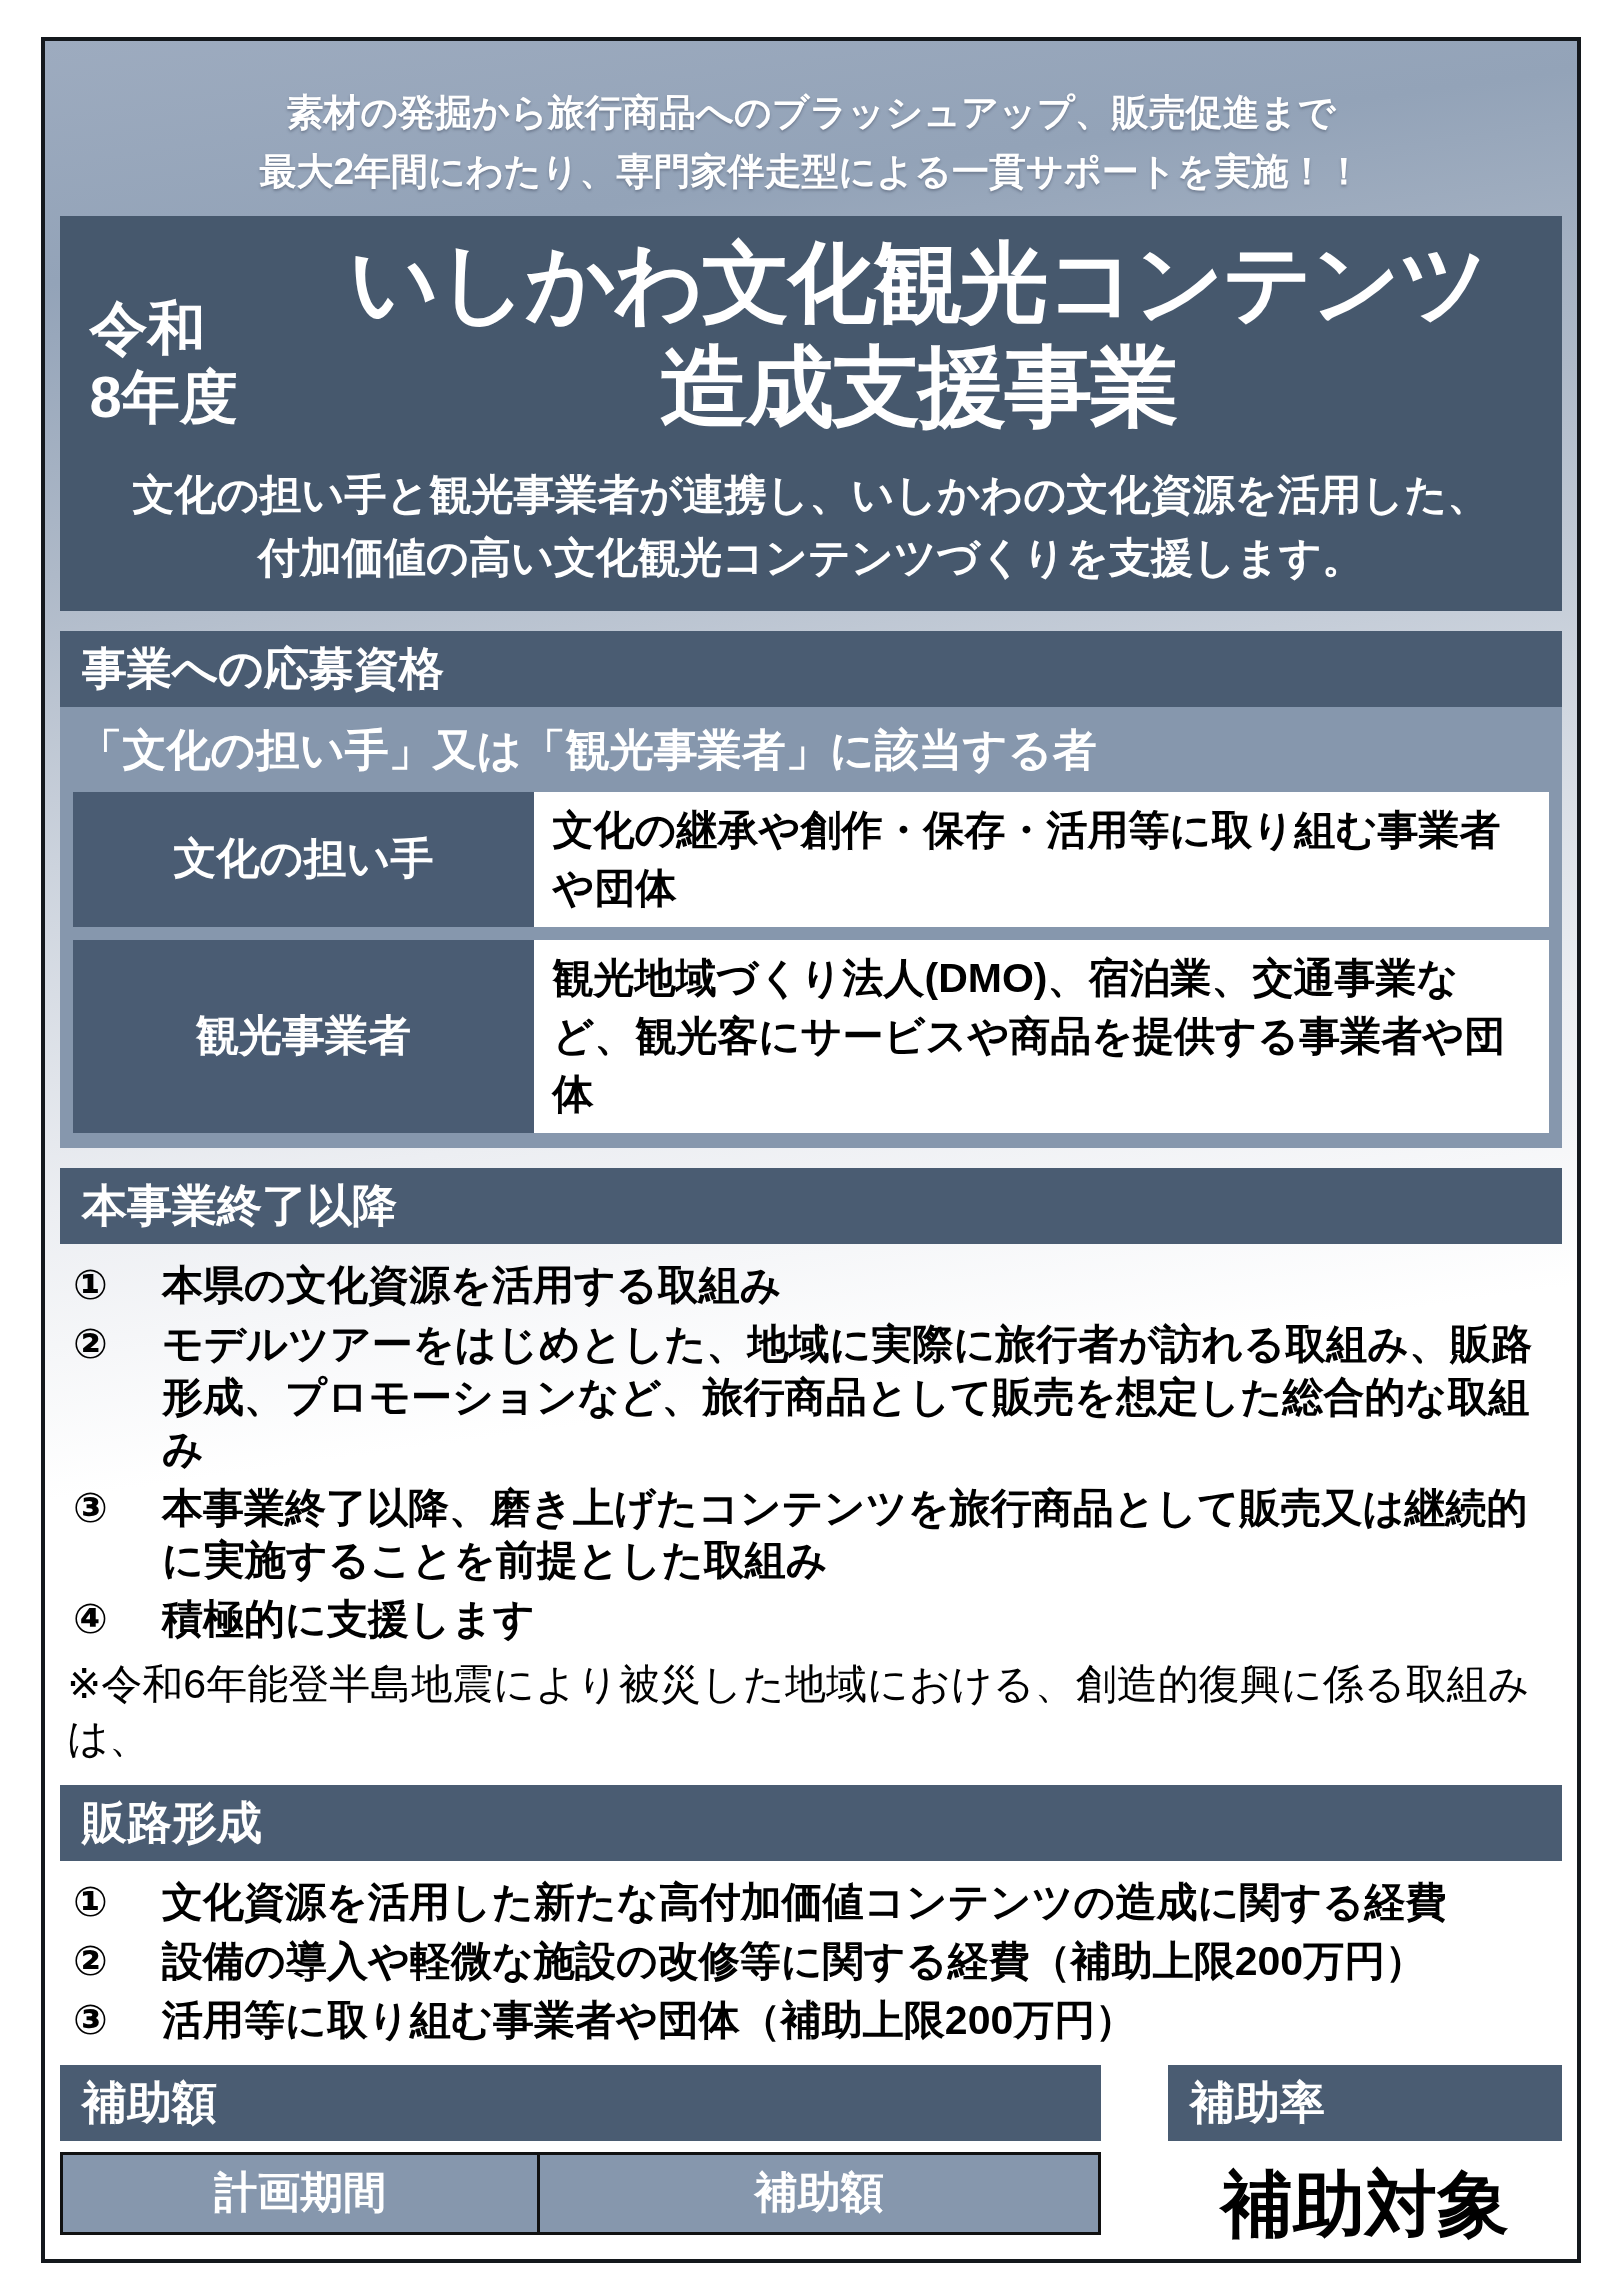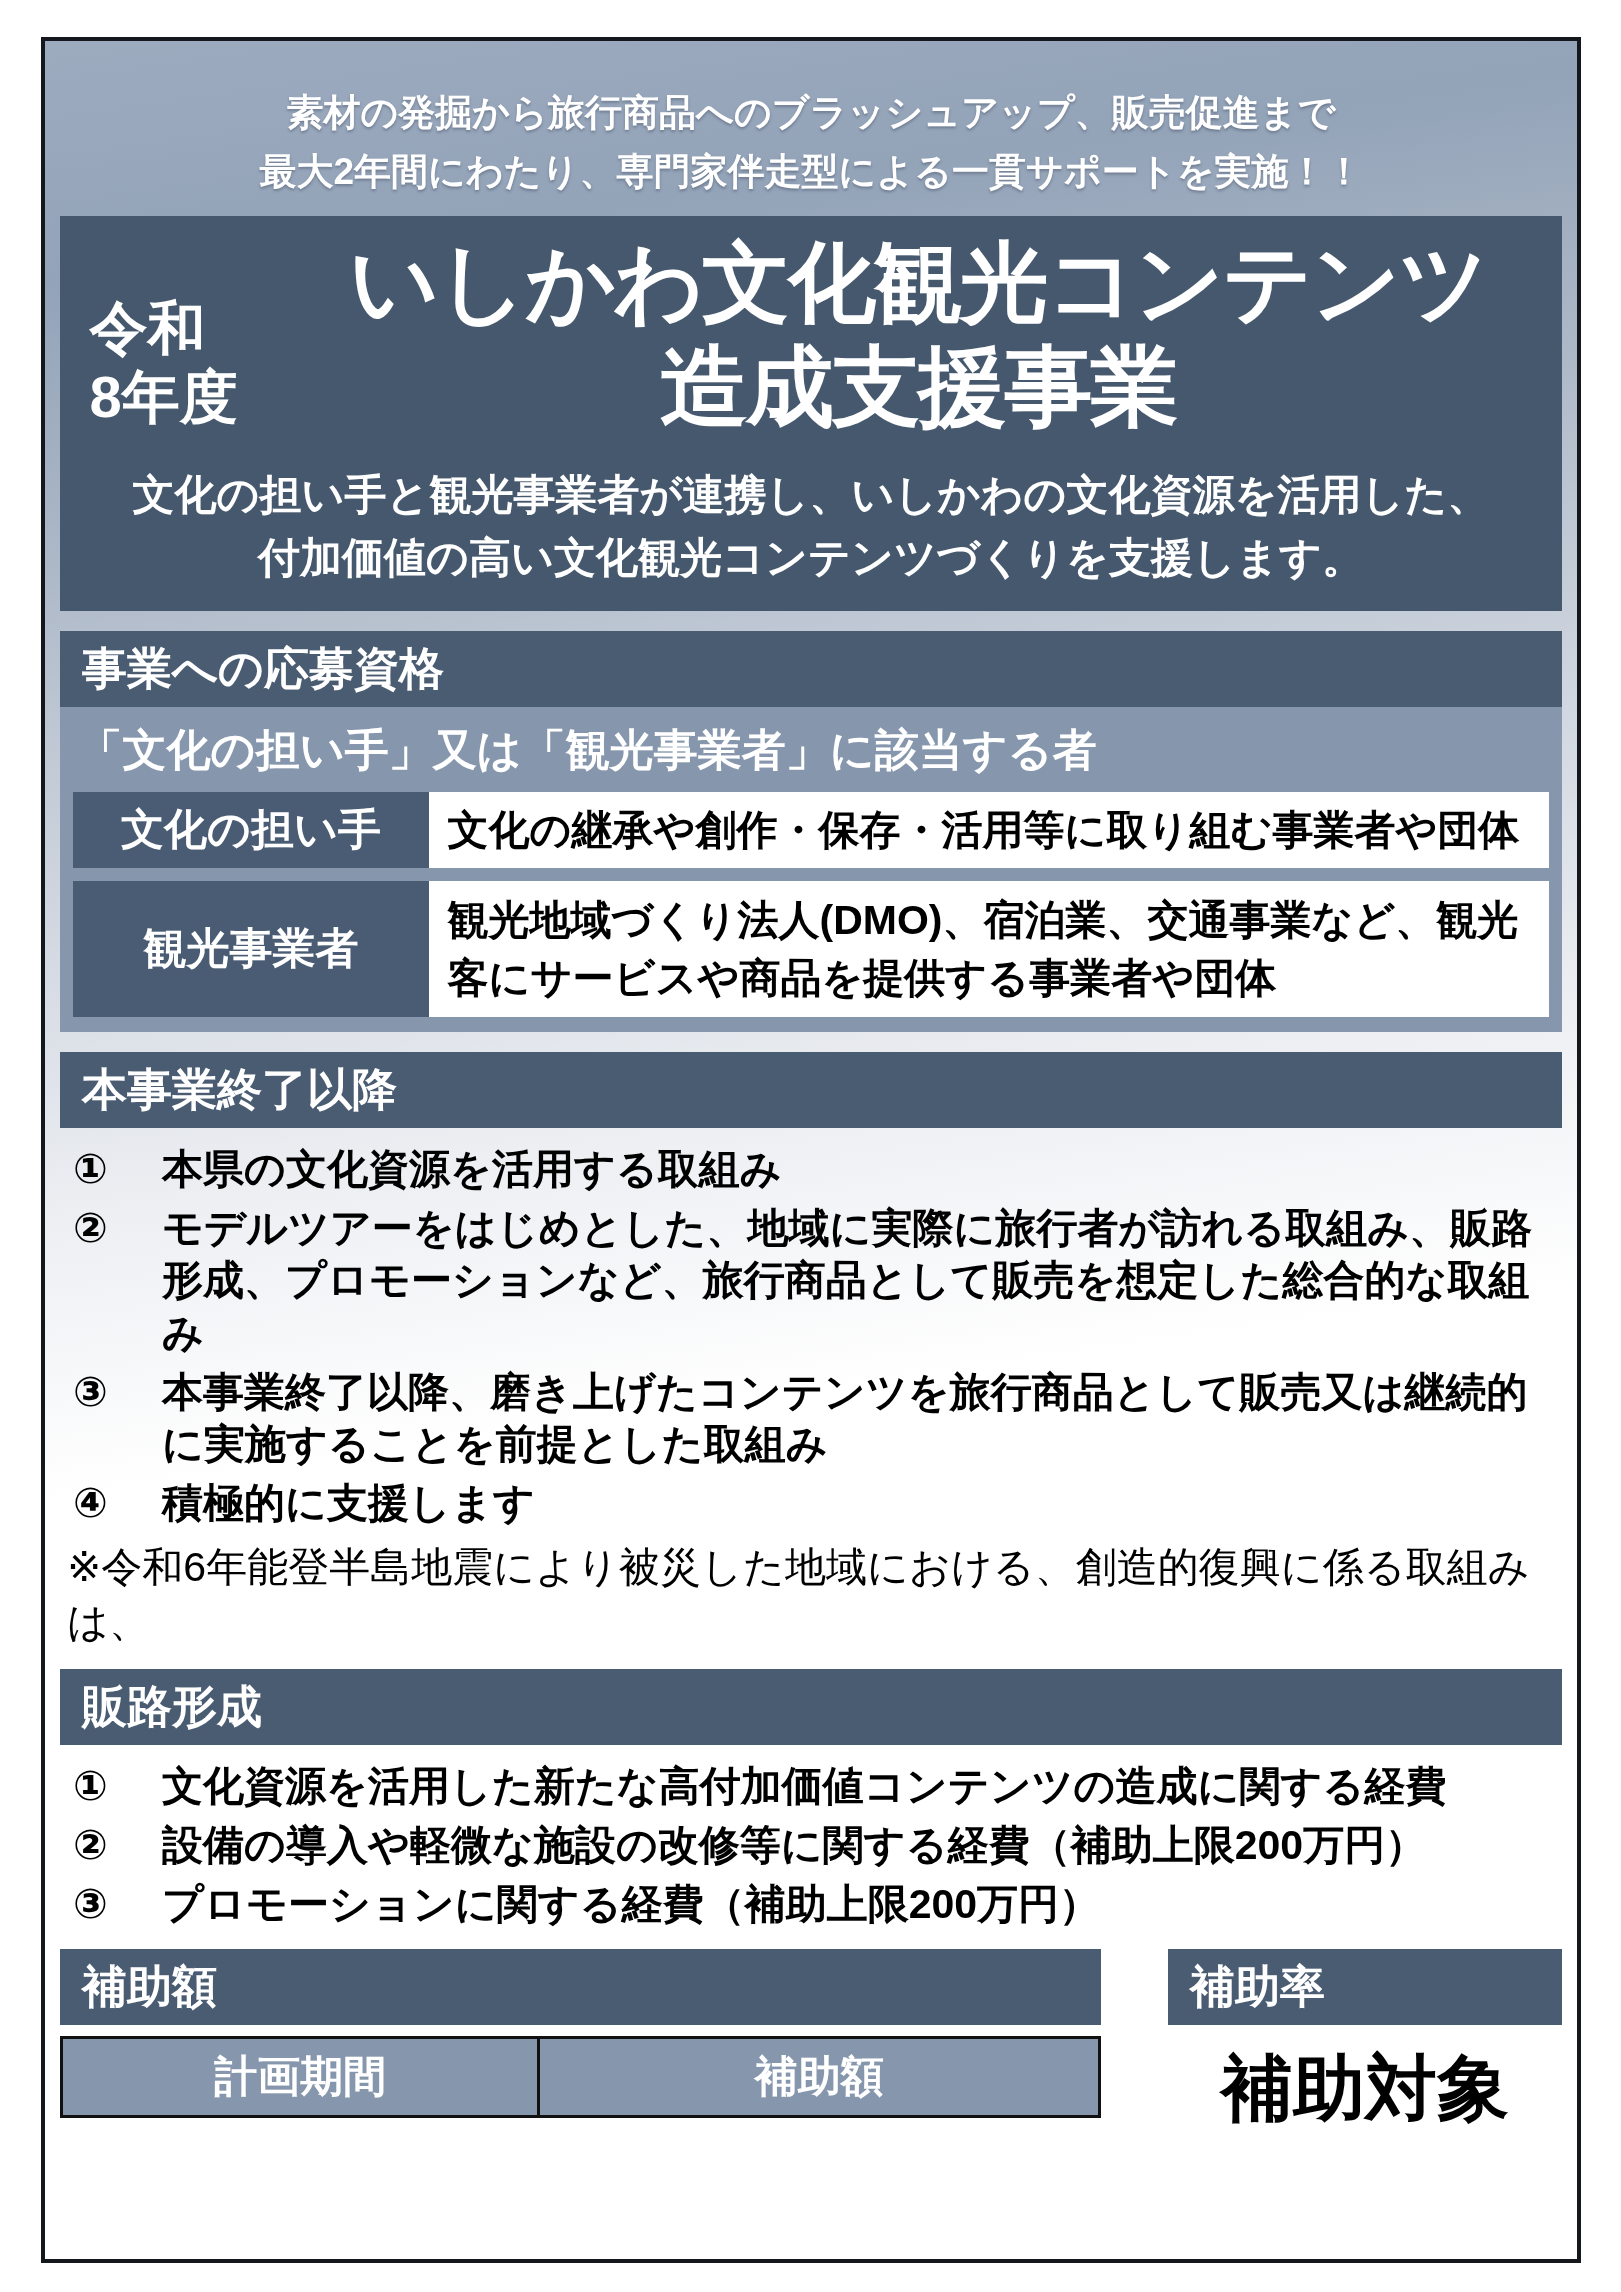--- a/index.html
+++ b/index.html
@@ -27,21 +27,21 @@
         font-weight:700;color:#44566b;}
   .pill.app{background:#ffc013;height:83px;font-size:47px;}
   
   .bar{margin:20.4px 15px 0;background:#4a5c72;color:#ffffff;font-weight:700;
        font-size:45px;padding:12px 22px;line-height:1.15;}
   
   .qual-panel{margin:0 15px;background:#8697ad;padding:7.4px 13px 15px;}
   .qual-cond{color:#fff;font-weight:700;font-size:44px;padding:9.3px 5.6px 15px;line-height:1.2;}
   .qrow{display:flex;margin-bottom:13px;}
   .qrow:last-child{margin-bottom:0;}
-  .qlabel{width:356px;flex:none;background:#4a5c73;color:#fff;font-weight:700;font-size:43px;
+  .qlabel{width:461px;flex:none;background:#4a5c73;color:#fff;font-weight:700;font-size:43px;
           display:flex;align-items:center;justify-content:center;text-align:center;}
   .qvalue{flex:1;background:#ffffff;color:#000;font-weight:700;font-size:41px;line-height:1.42;
           display:flex;align-items:center;padding:9.3px 9.3px 9.3px 18.6px;min-height:70px;box-sizing:border-box;}
   .qrow.tall .qvalue{min-height:135px;}
   
   .nlist{margin:15px 28px 0;color:#000;}
   .nitem{display:flex;font-weight:700;font-size:41px;line-height:1.28;margin-bottom:6.5px;}
   .nitem .num{width:89px;flex:none;}
   .nitem .txt{flex:1;}
   .note{margin:11px 22px 0;font-size:41px;font-weight:400;color:#000;line-height:1.32;}
@@ -131,21 +131,21 @@
     <div class="nitem">
       <span class="num">①</span>
       <span class="txt">文化資源を活用した新たな高付加価値コンテンツの造成に関する経費</span>
     </div>
     <div class="nitem">
       <span class="num">②</span>
       <span class="txt">設備の導入や軽微な施設の改修等に関する経費（補助上限200万円）</span>
     </div>
     <div class="nitem">
       <span class="num">③</span>
-      <span class="txt">プロモーションに関する経費（補助上限200万円）</span>
+      <span class="txt">活用等に取り組む事業者や団体（補助上限200万円）</span>
     </div>
   </div>
 
   <div class="bottom">
     <div class="bcol-left">
       <div class="bar inbar">補助額</div>
       <table class="subsidy">
         <tbody>
             <tr>
           <th class="col-period">計画期間</th>

